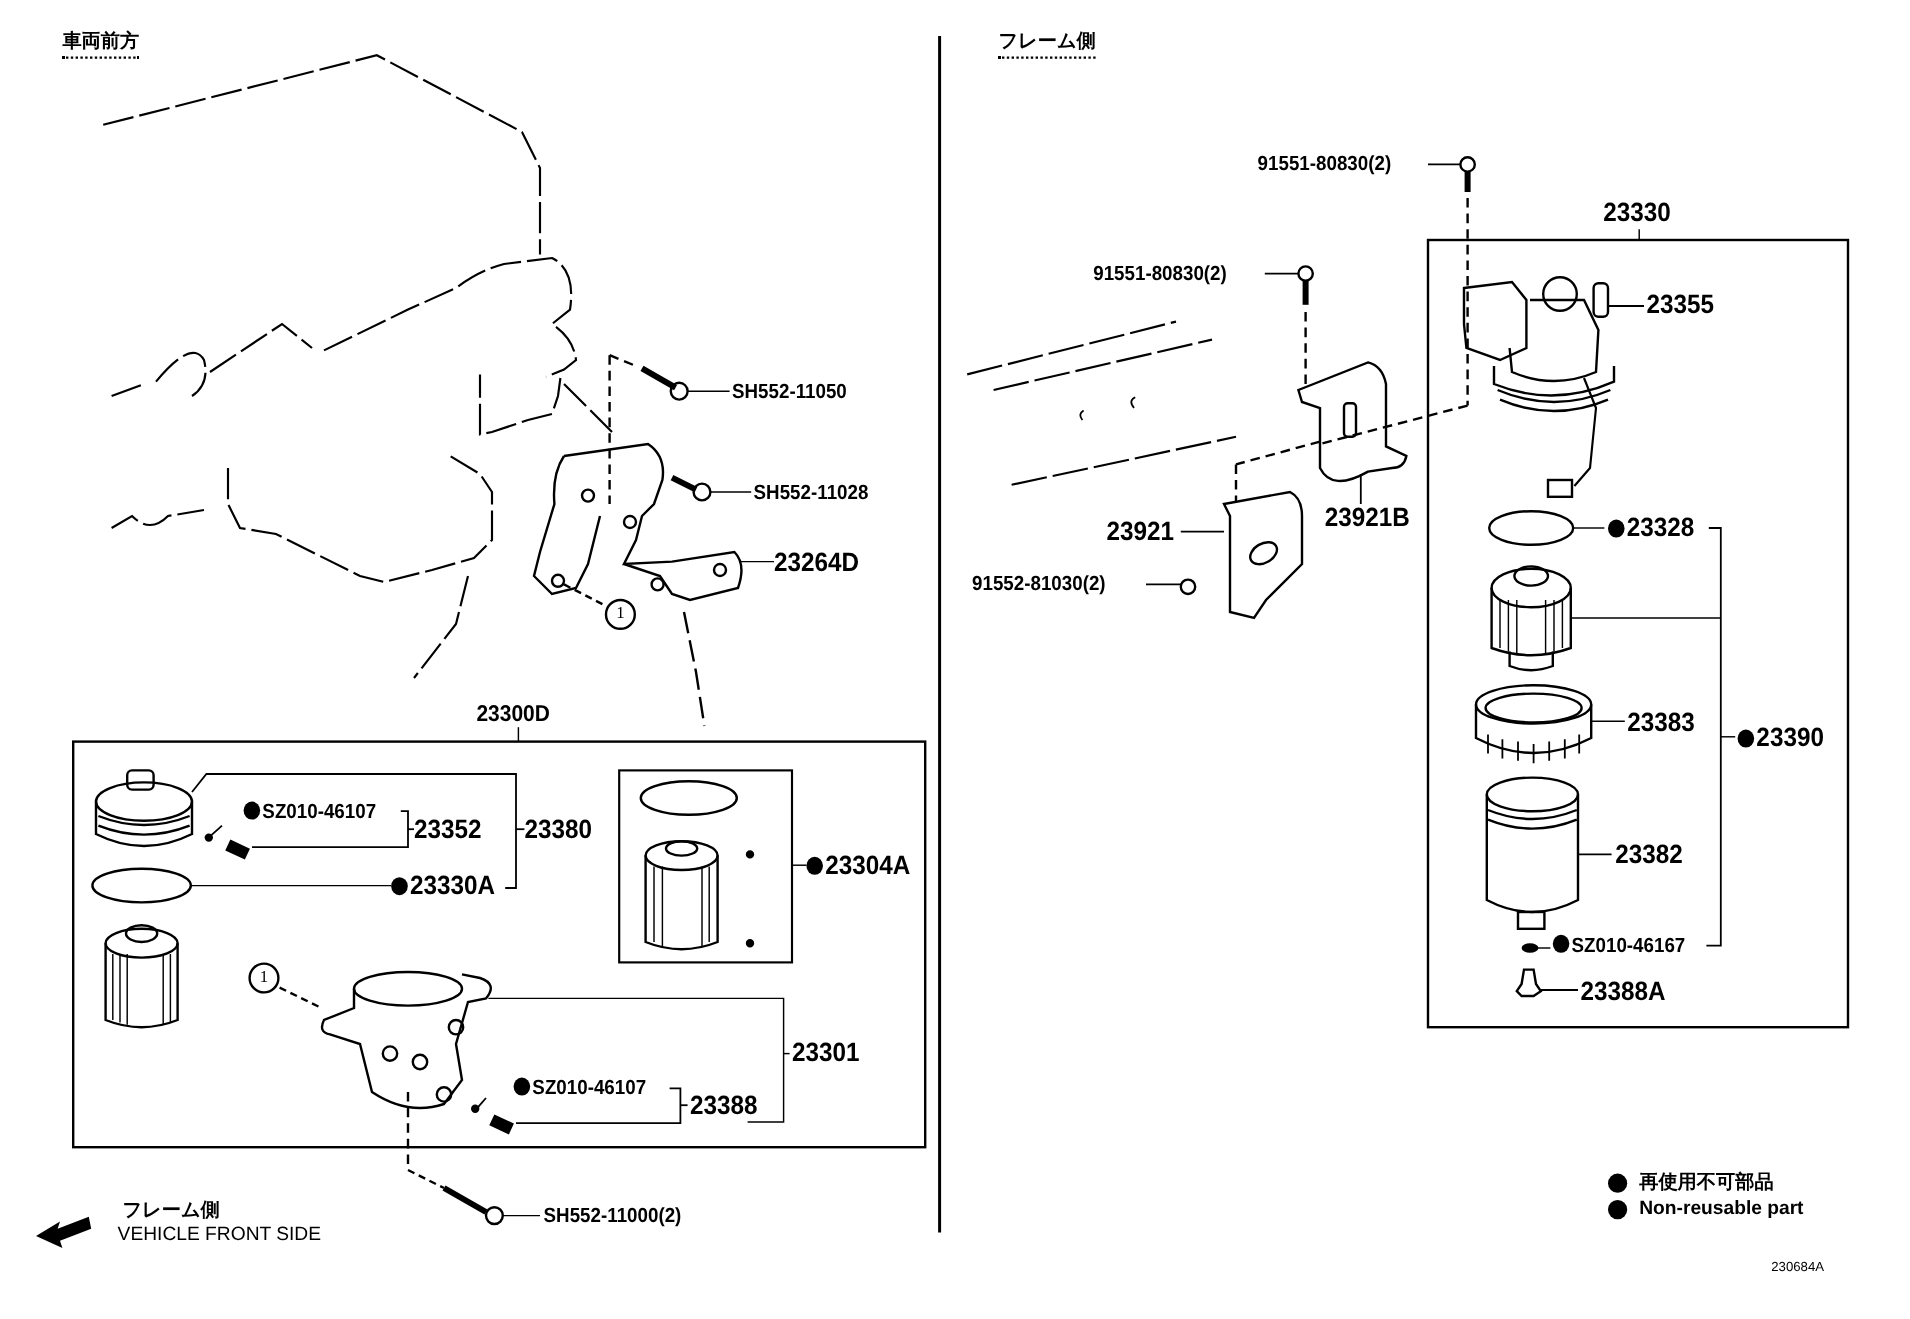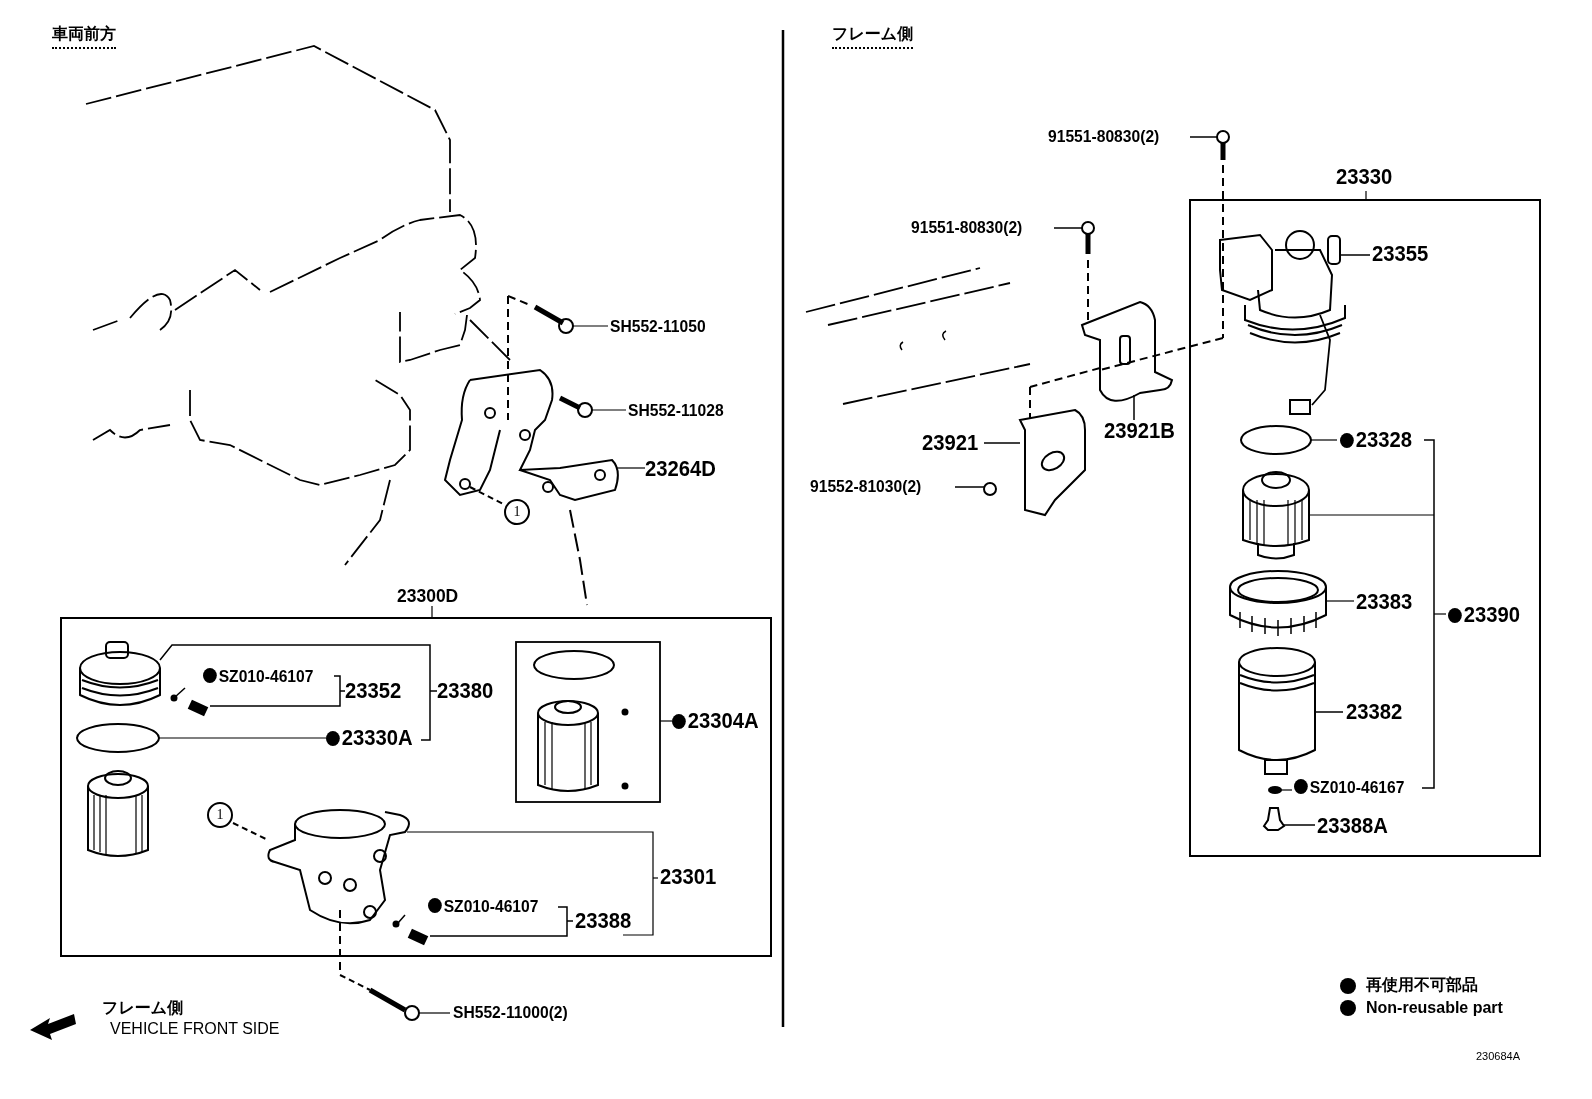--- a/index.html
+++ b/index.html
@@ -230,21 +230,21 @@
 <div class="lbl big" style="left:437px;top:680px;">23380</div>
 <div class="lbl big" style="left:326px;top:727px;"><span class="dot"></span><span>23330A</span></div>
 <div class="lbl big" style="left:672px;top:710px;"><span class="dot"></span><span>23304A</span></div>
 <div class="circnum" style="left:207px;top:802px;">1</div>
 <div class="lbl big" style="left:660px;top:866px;">23301</div>
 <div class="lbl" style="left:428px;top:898px;"><span class="dot"></span><span>SZ010-46107</span></div>
 <div class="lbl big" style="left:575px;top:910px;">23388</div>
 <div class="lbl" style="left:453px;top:1004px;">SH552-11000(2)</div>
 
 <div class="plain" style="left:102px;top:998px;font-weight:bold;">フレーム側</div>
-<div class="plain" style="left:110px;top:1020px;">VEHICLE FRONT SIDE</div>
+<div class="plain" style="left:98px;top:1020px;">VEHICLE FRONT SIDE</div>
 
 <div class="lbl" style="left:1048px;top:128px;">91551-80830(2)</div>
 <div class="lbl" style="left:911px;top:219px;">91551-80830(2)</div>
 <div class="lbl big" style="left:922px;top:432px;">23921</div>
 <div class="lbl big" style="left:1104px;top:420px;">23921B</div>
 <div class="lbl" style="left:810px;top:478px;">91552-81030(2)</div>
 
 <div class="lbl big" style="left:1336px;top:166px;">23330</div>
 <div class="lbl big" style="left:1372px;top:243px;">23355</div>
 <div class="lbl big" style="left:1340px;top:429px;"><span class="dot"></span><span>23328</span></div>

